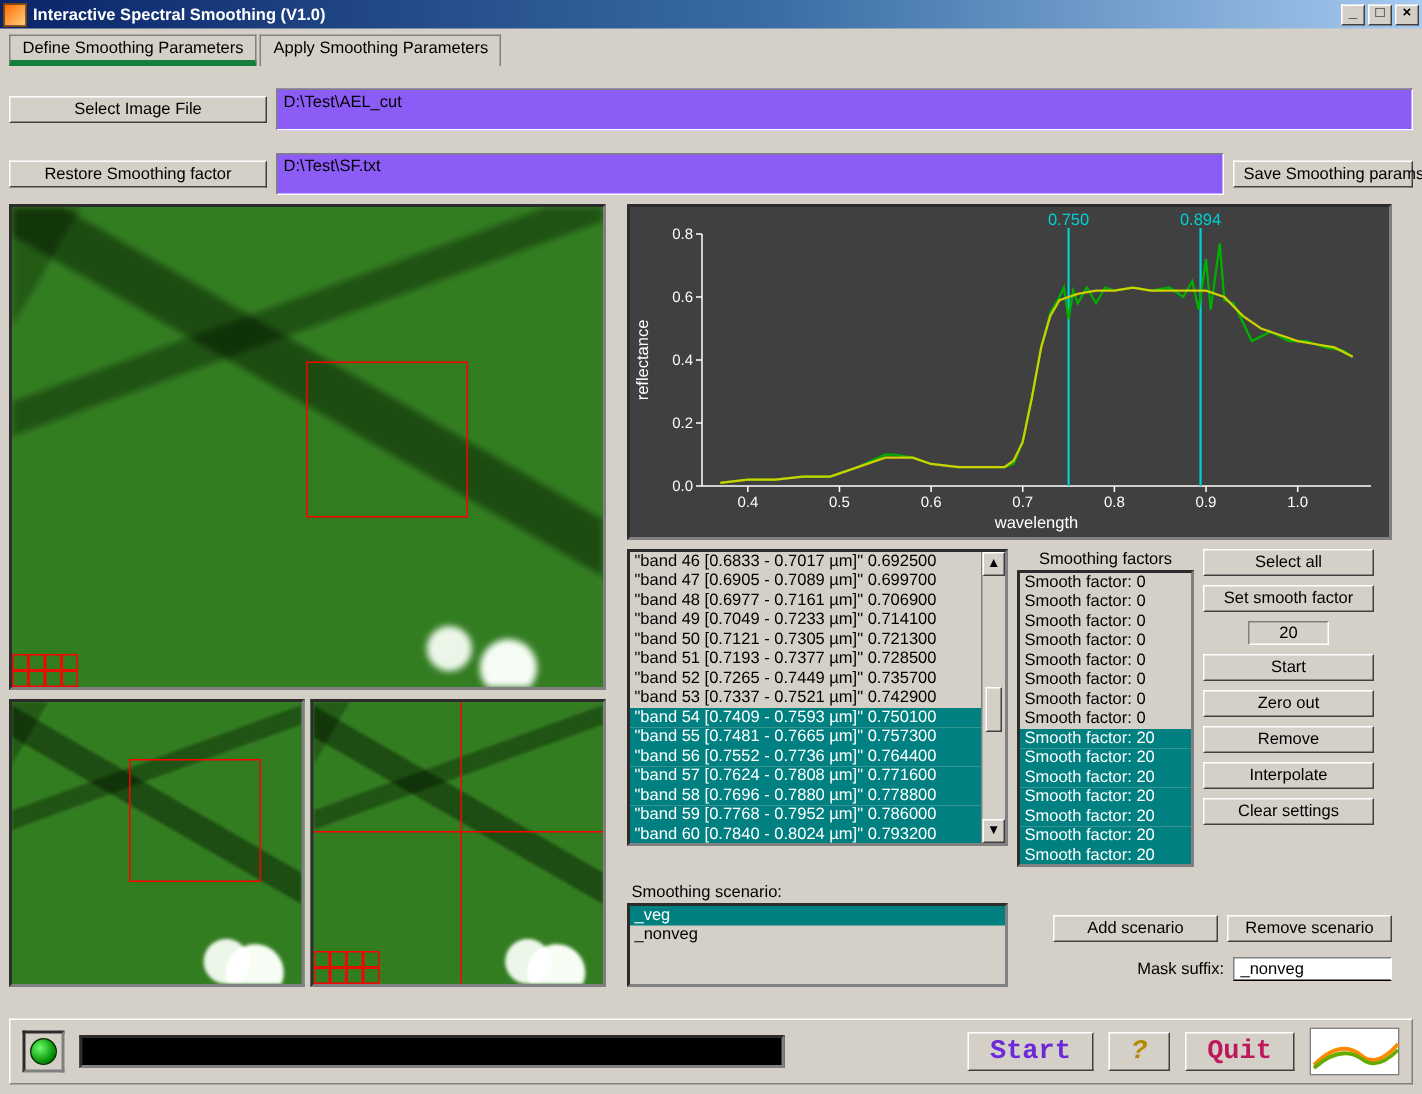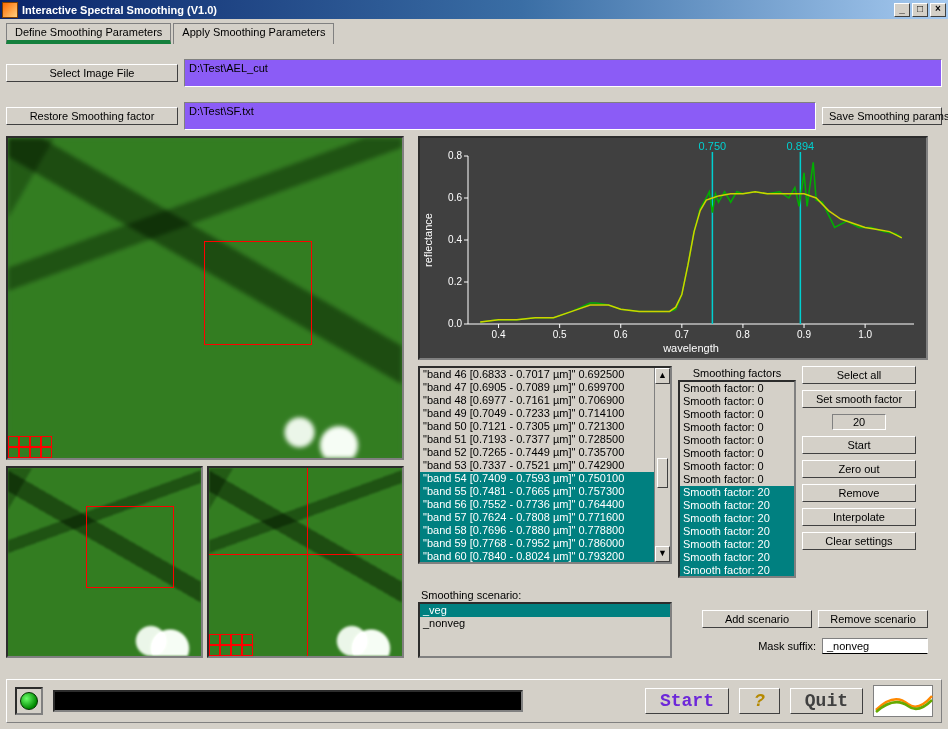--- a/index.html
+++ b/index.html
@@ -172,21 +172,21 @@
     height:22px; background:#000;
     border:2px inset #808080;
     flex: 0 0 470px;
   }
   .big-btn {
     font-family: "Courier New", monospace;
     font-size:18px; font-weight:bold;
     padding: 2px 14px;
   }
   .big-green { color:#6d28d9; }
-  .big-red { color:#404040; }
+  .big-red { color:#be185d; }
   .footer-logo {
     width:60px; height:32px; background:#fff;
     border:1px solid #808080;
     position:relative;
   }
   .mask-row { display:flex; gap:6px; align-items:center; margin-top:4px; justify-content:flex-end;}
 </style>
 </head>
 <body>
 

